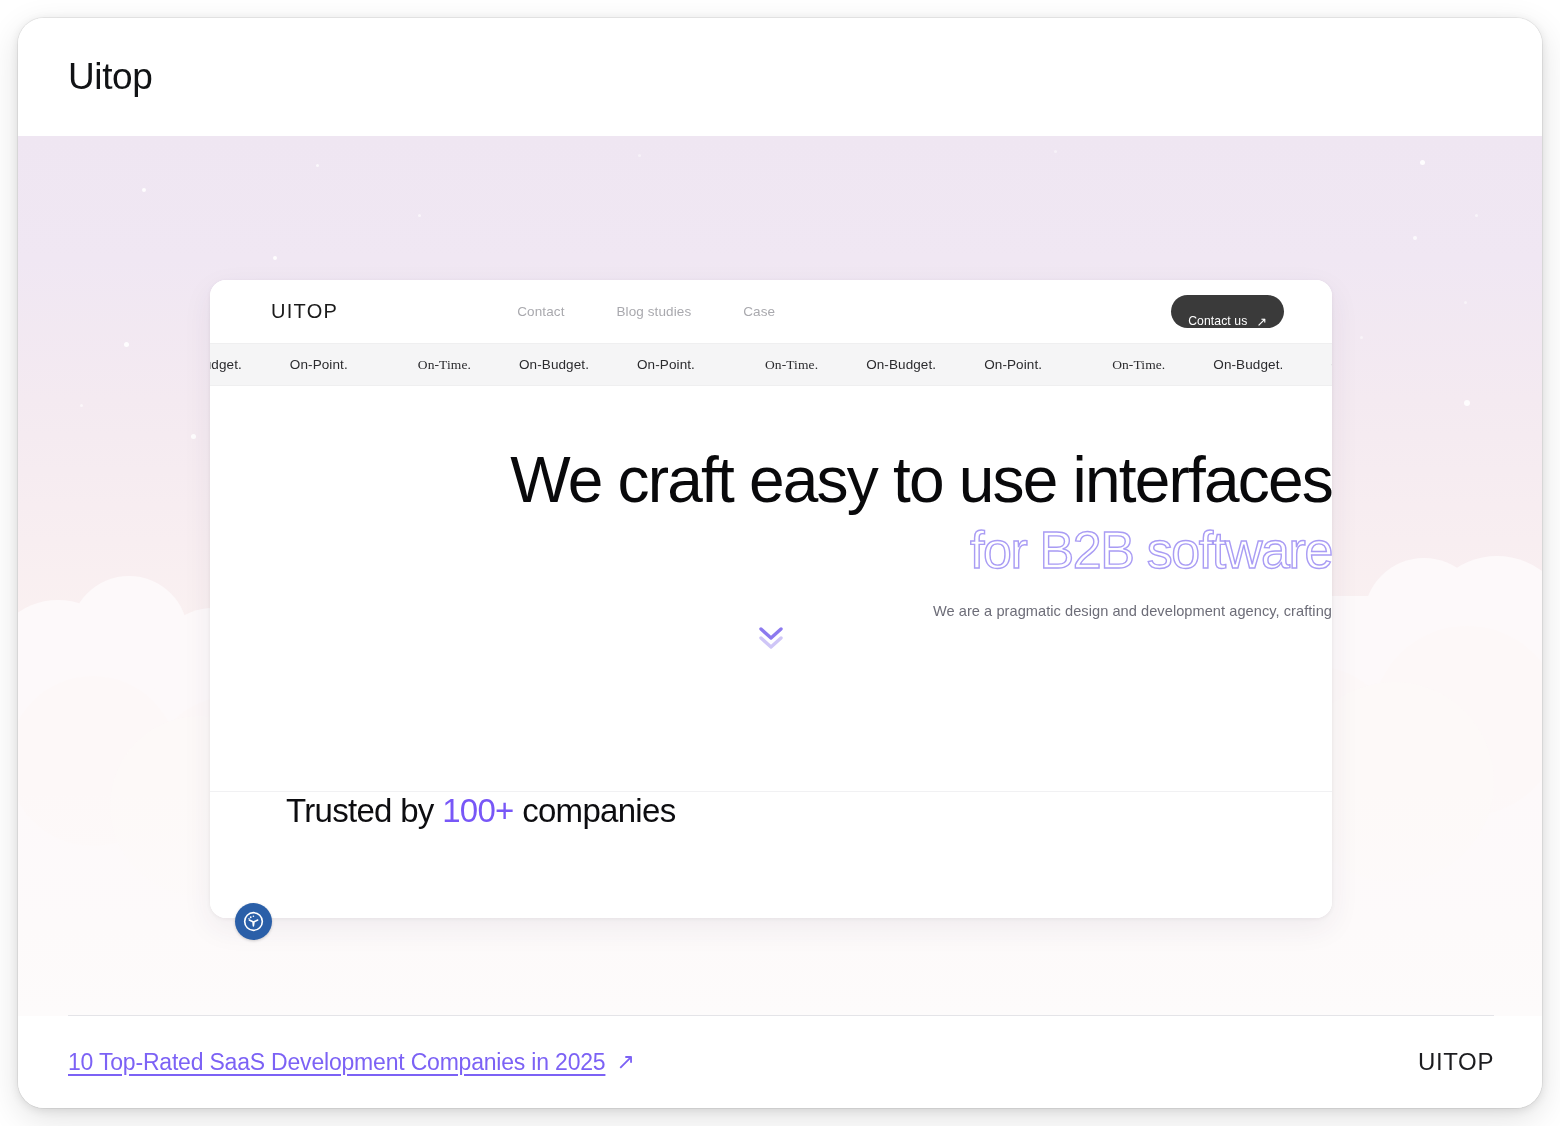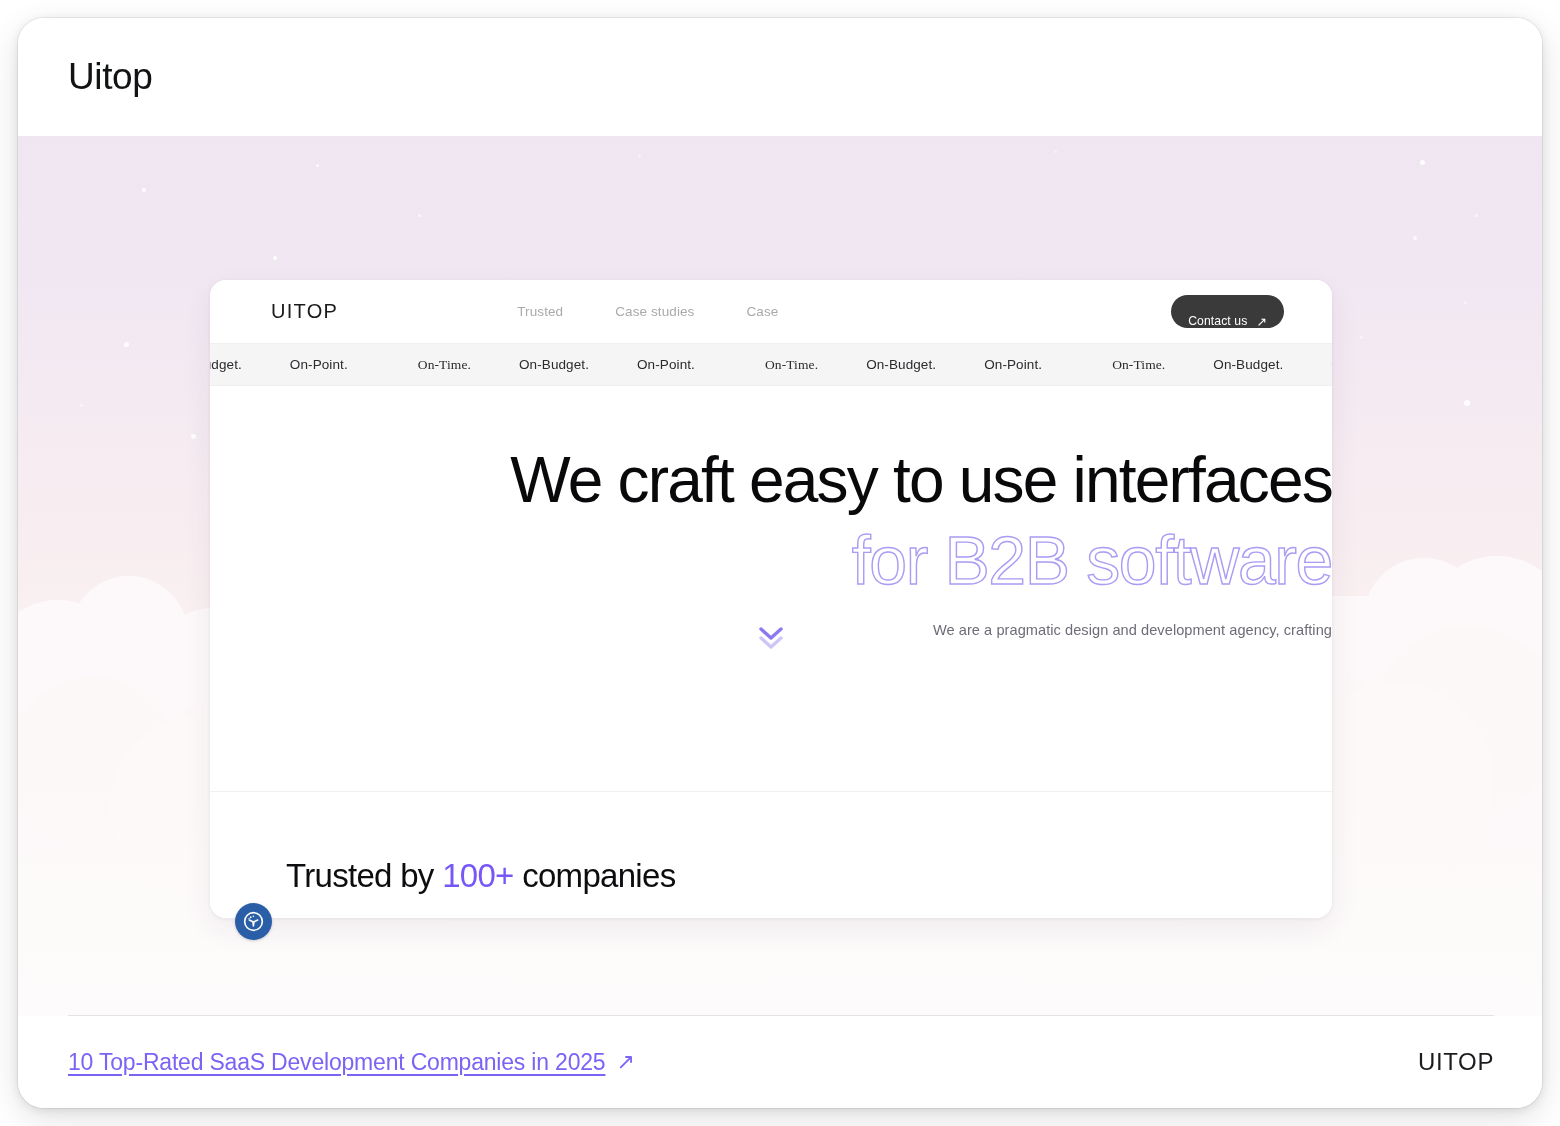--- a/index.html
+++ b/index.html
@@ -212,21 +212,21 @@
     padding-top: 62px;
   }
   #hero-line1 {
     font-size: 64px;
     font-weight: 400;
     color: #09090b;
     letter-spacing: -1.8px;
     line-height: 1.03;
   }
   #hero-line2 {
-    font-size: 68px;
+    font-size: 52px;
     font-weight: 400;
     letter-spacing: -1.4px;
     line-height: 1.18;
     margin-top: 6px;
     color: transparent;
     -webkit-text-stroke: 1.4px #a99cf4;
   }
   #hero-sub {
     margin-top: 18px;
     font-size: 14.6px;
@@ -255,21 +255,20 @@
     height: 1px;
     background: #f1f1f3;
   }
 
   
   #trusted {
     position: relative;
     height: 168px;
     background: #ffffff;
     display: flex;
-    align-items: center;
   }
   #trusted-title {
     margin-left: 76px;
     font-size: 33px;
     font-weight: 400;
     color: #0d0d10;
     letter-spacing: -0.7px;
   }
   #trusted-title .accent { color: #7857f7; }
 
@@ -398,22 +397,22 @@
       <div class="puff faint" style="left:1276px;bottom:134px;width:200px;height:200px;"></div>
       <div id="cloud-bottom-band"></div>
     </div>
 
     <div id="site-card">
       <div id="site-clip">
 
         <div id="site-nav">
           <div id="site-logo">UITOP</div>
           <div id="site-nav-links">
-            <span class="nav-link">Trusted</span>
-            <span class="nav-link">Case studies</span>
+            <span class="nav-link">Contact</span>
+            <span class="nav-link">Blog studies</span>
             <span class="nav-link">Case</span>
           </div>
           <button id="contact-btn">
             <span>Contact us</span>
             <span id="contact-arrow">↗</span>
           </button>
         </div>
 
         <div id="ticker">
           <div id="ticker-track">

